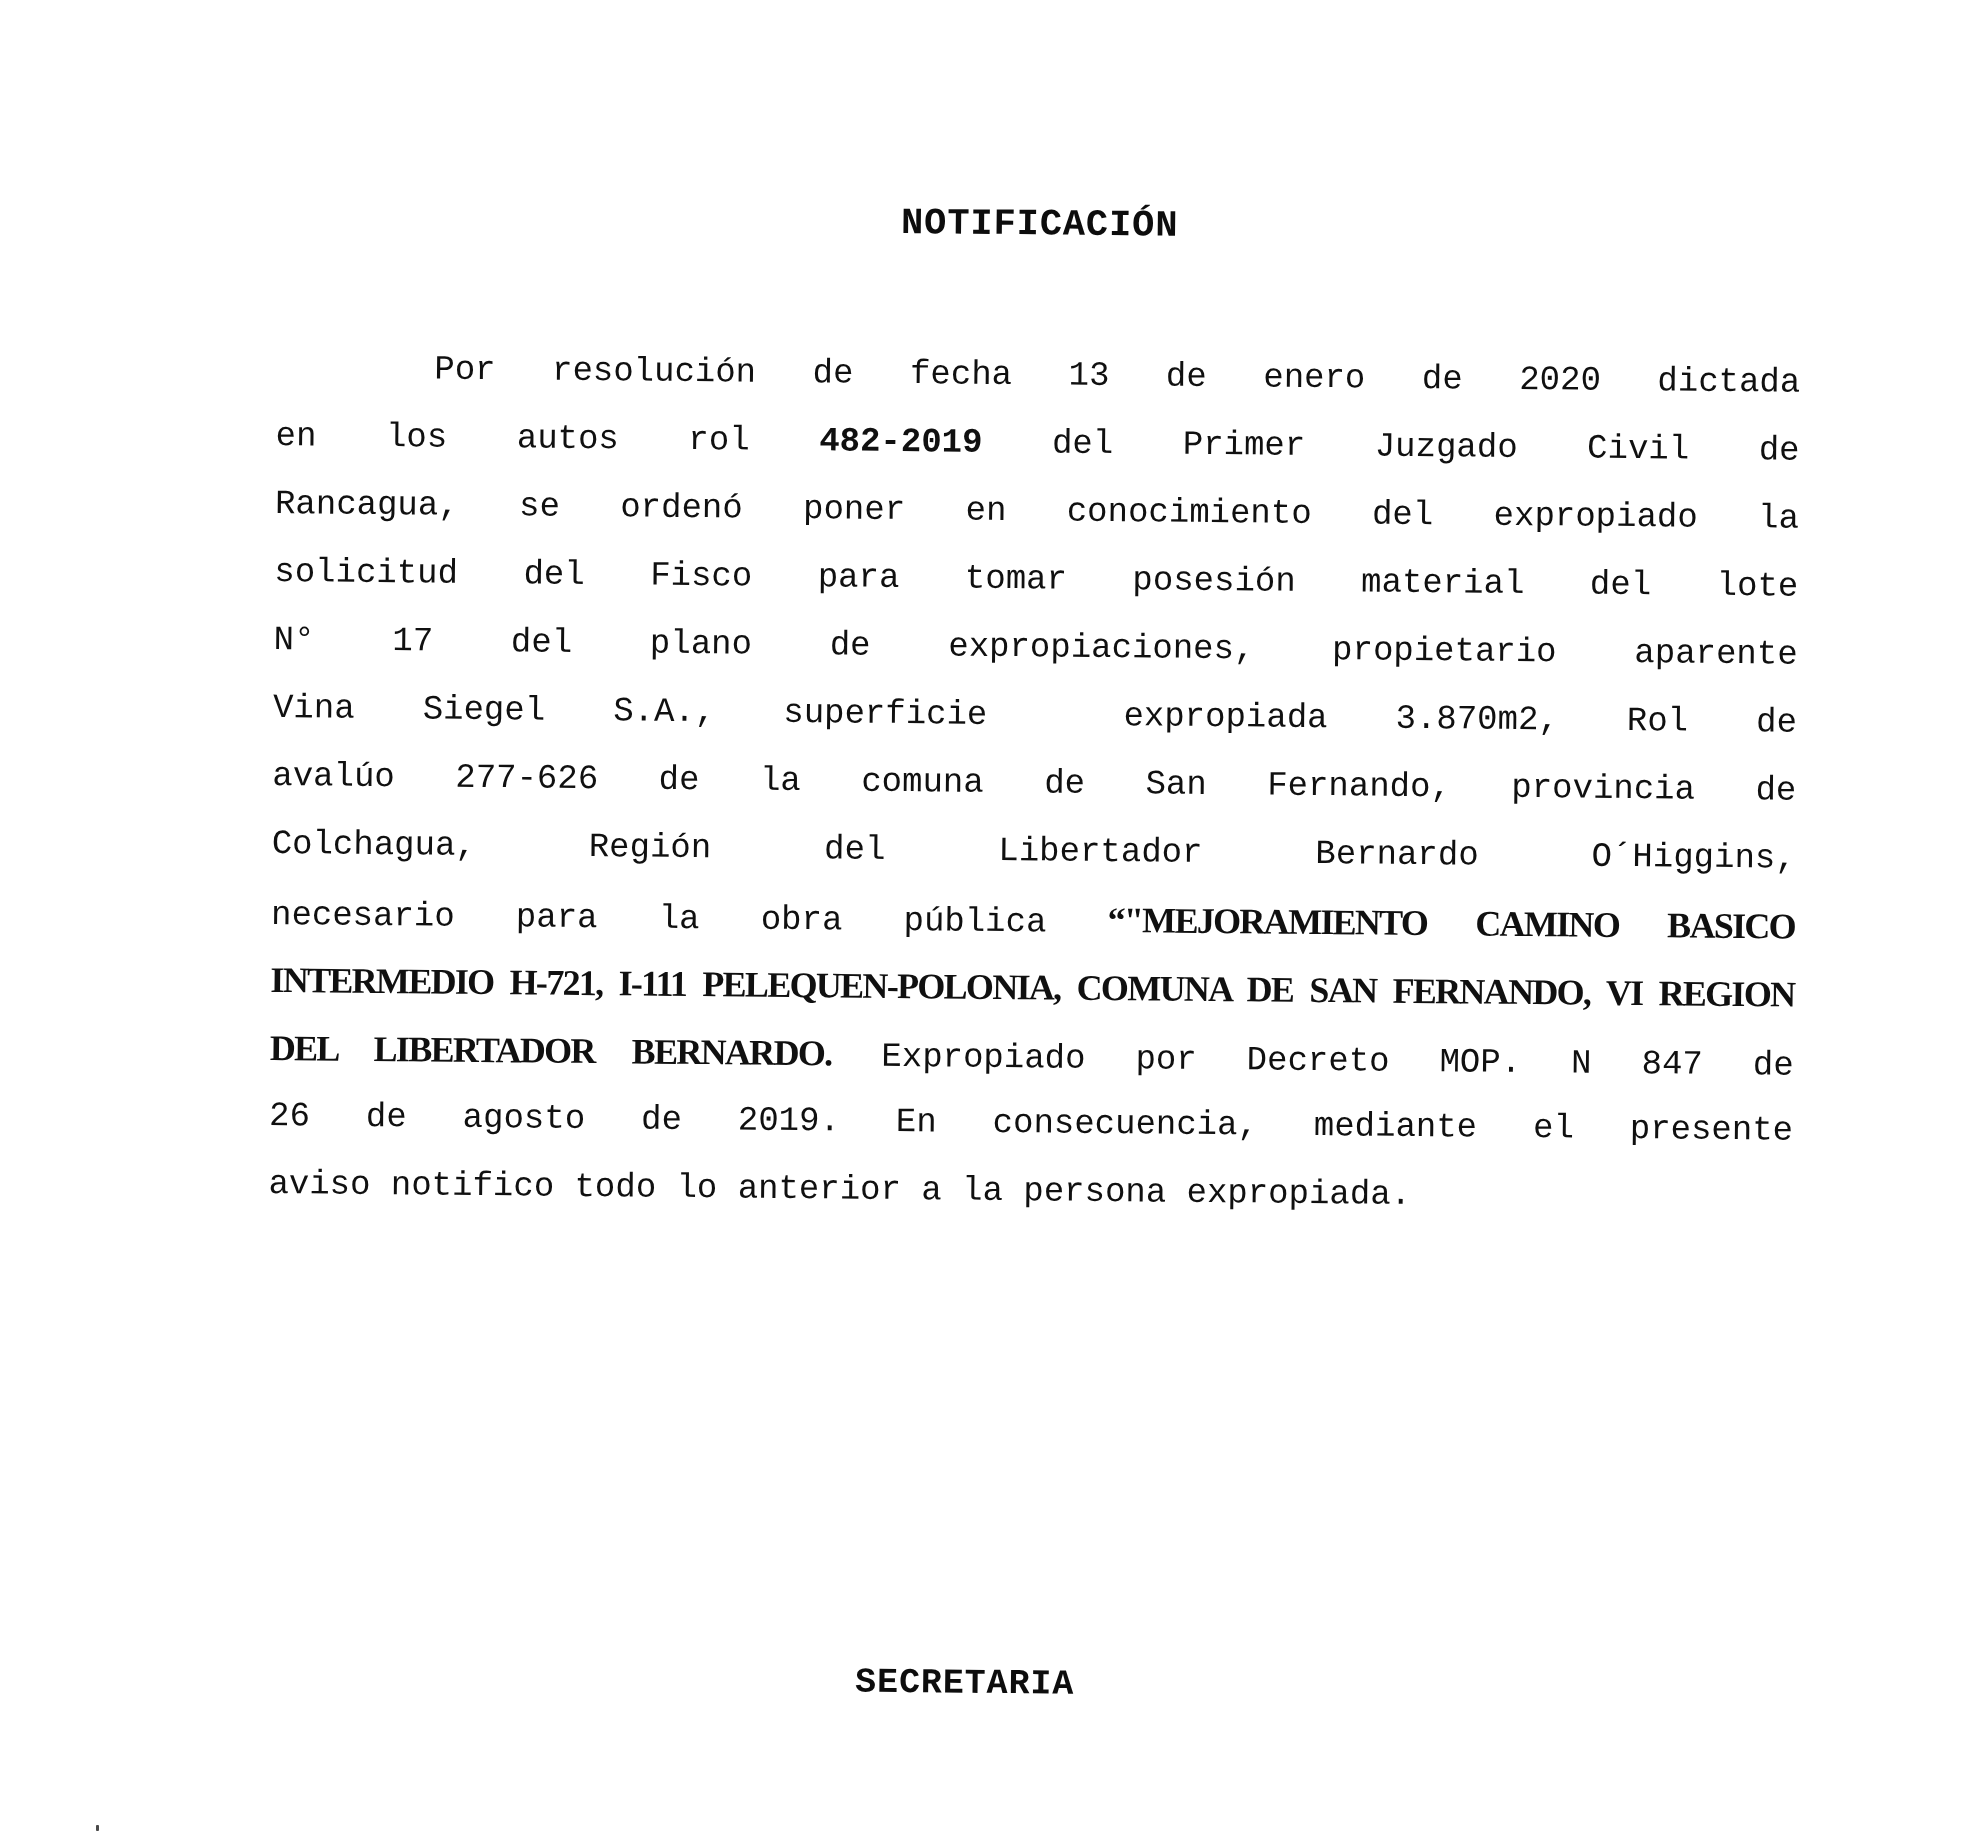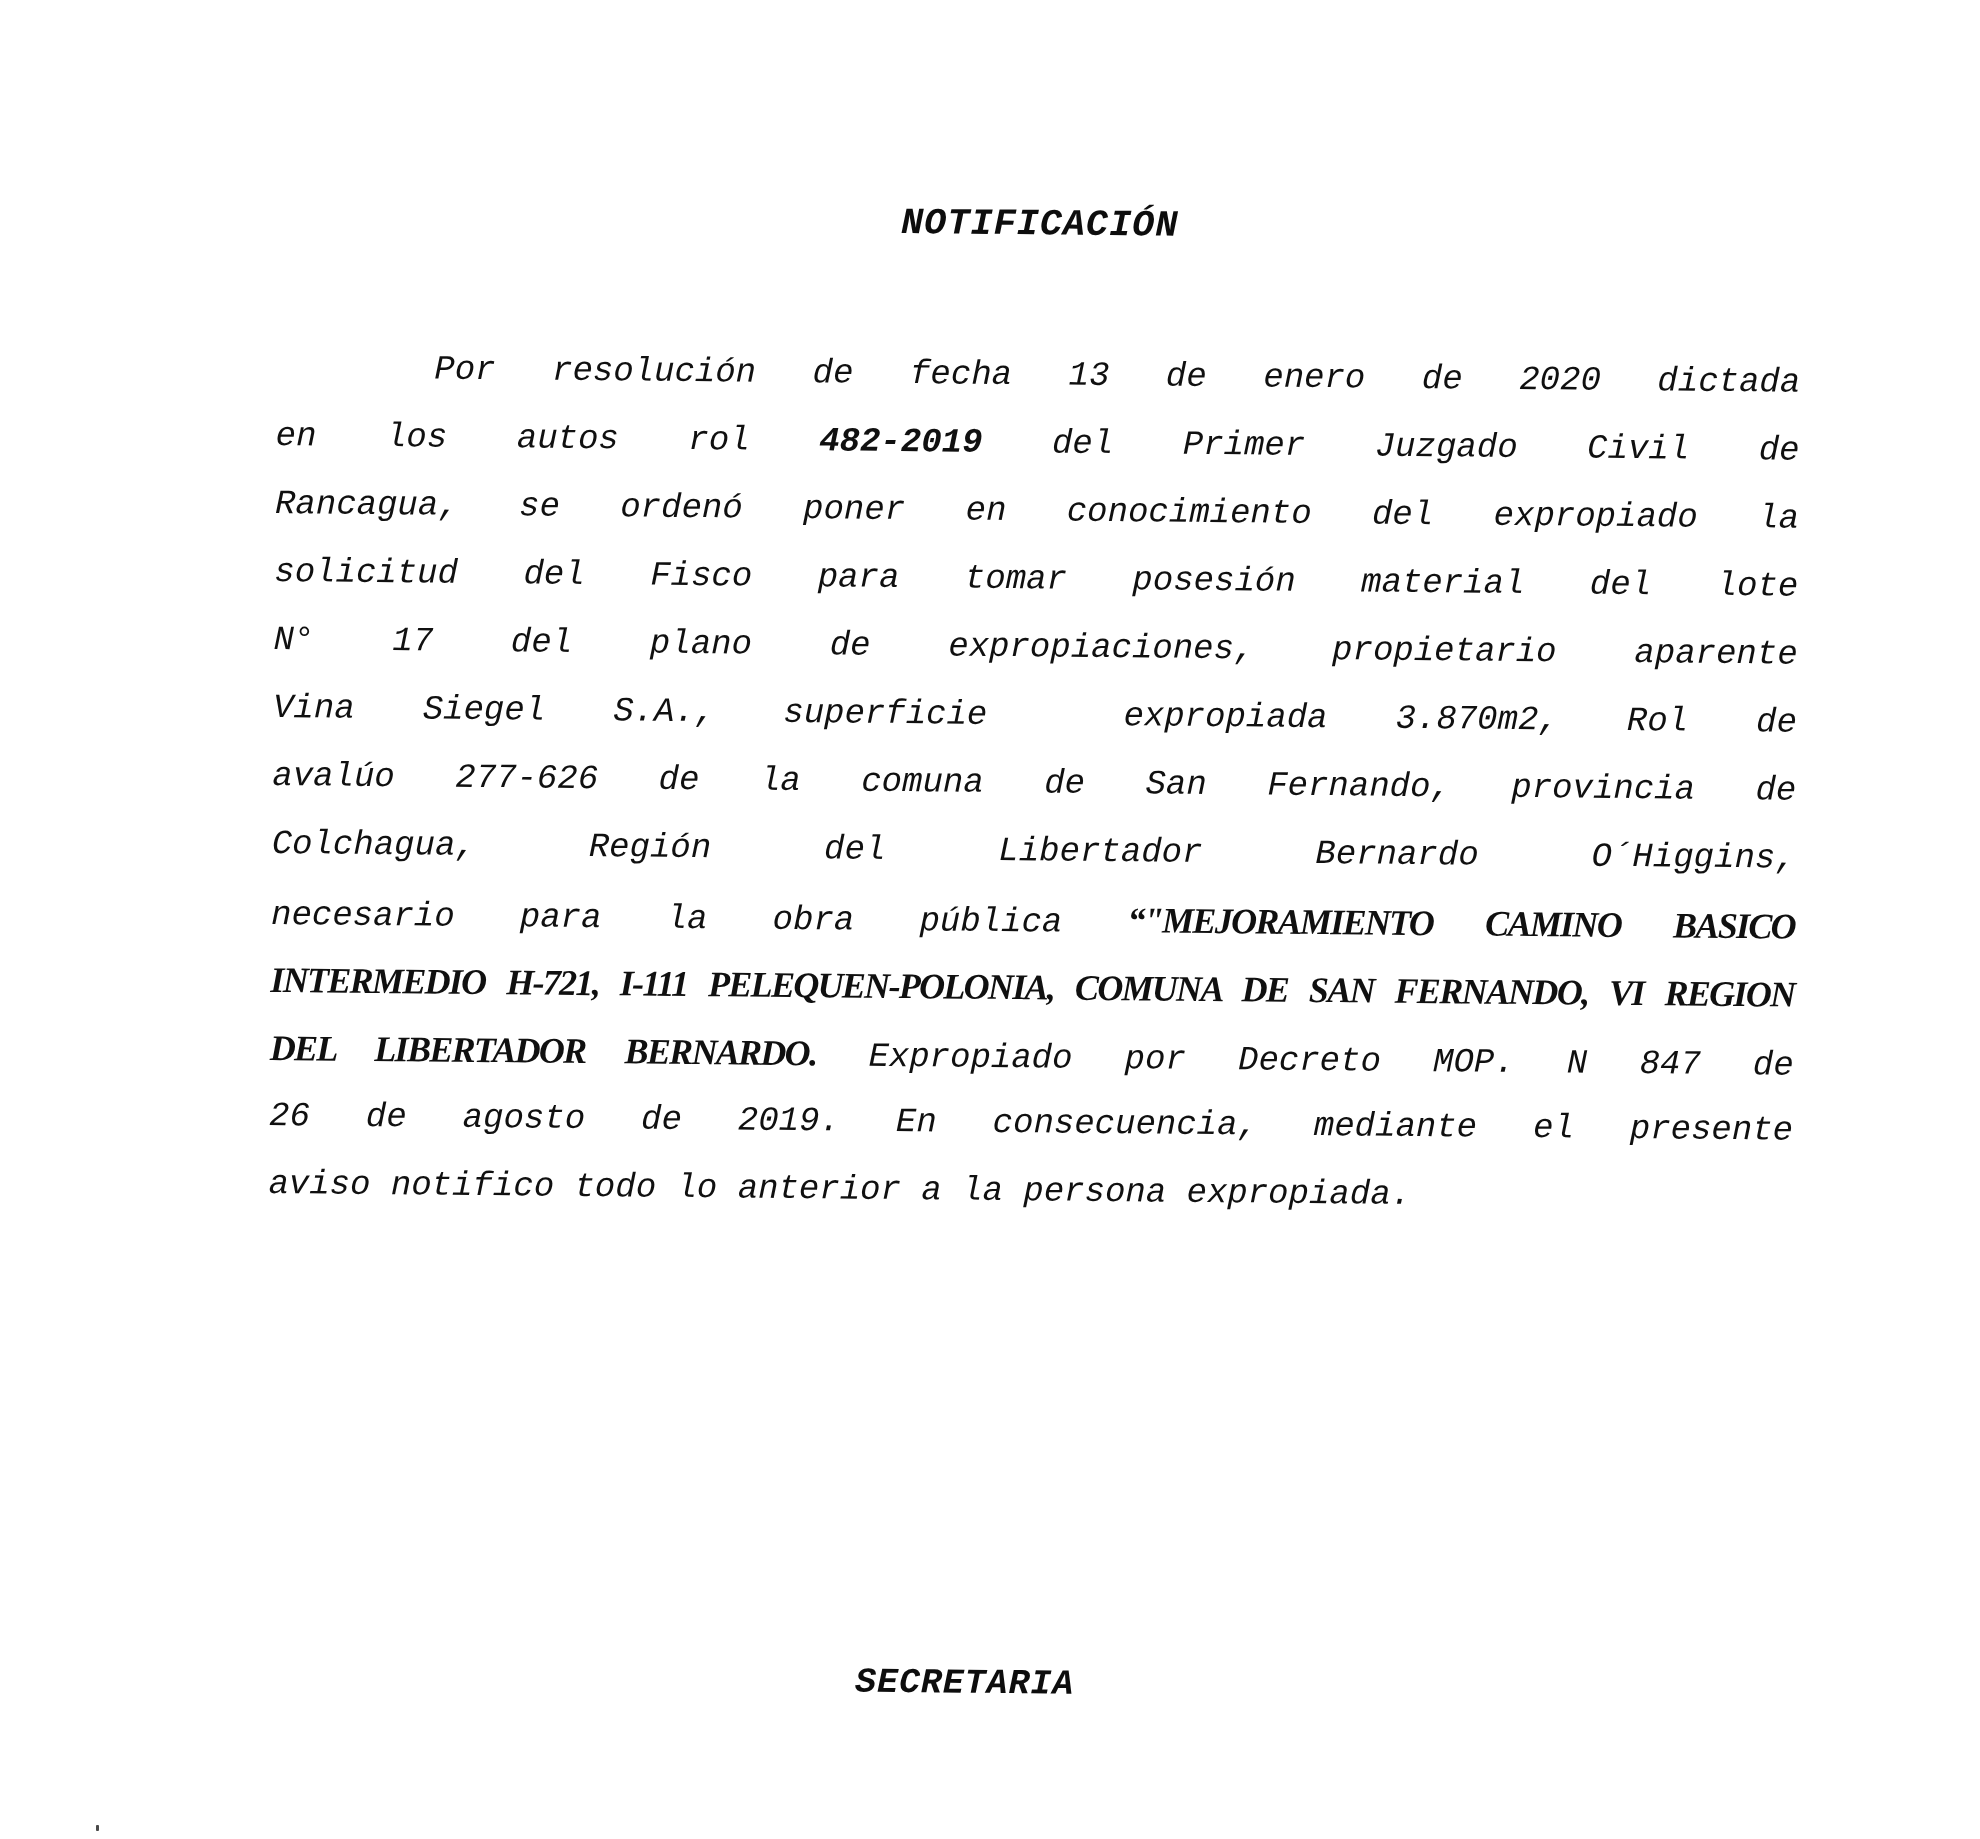--- a/index.html
+++ b/index.html
@@ -7,21 +7,20 @@
     padding: 0;
     background: #ffffff;
   }
   .page {
     position: relative;
     width: 1980px;
     height: 1840px;
     background: #ffffff;
     overflow: hidden;
     color: #101010;
-    font-style: italic;
   }
   
   .sheet {
     position: absolute;
     left: 278px;
     top: 193px;
     width: 1524px;
     height: 1584px;
     transform: rotate(0.55deg);
     transform-origin: 0 0;

